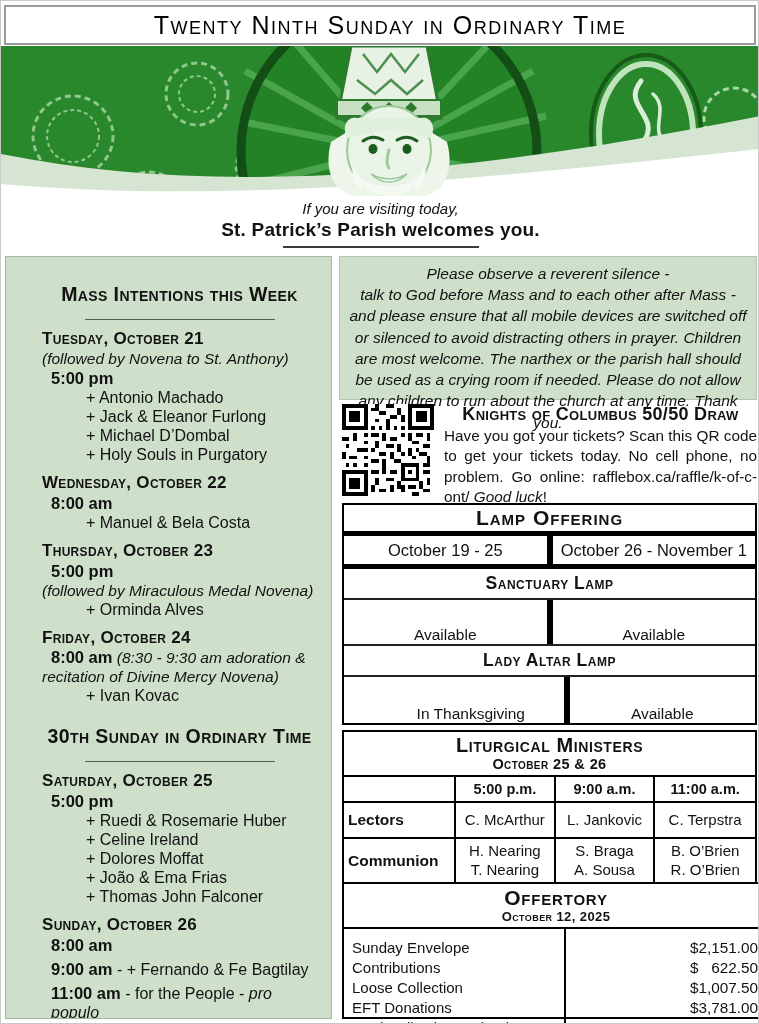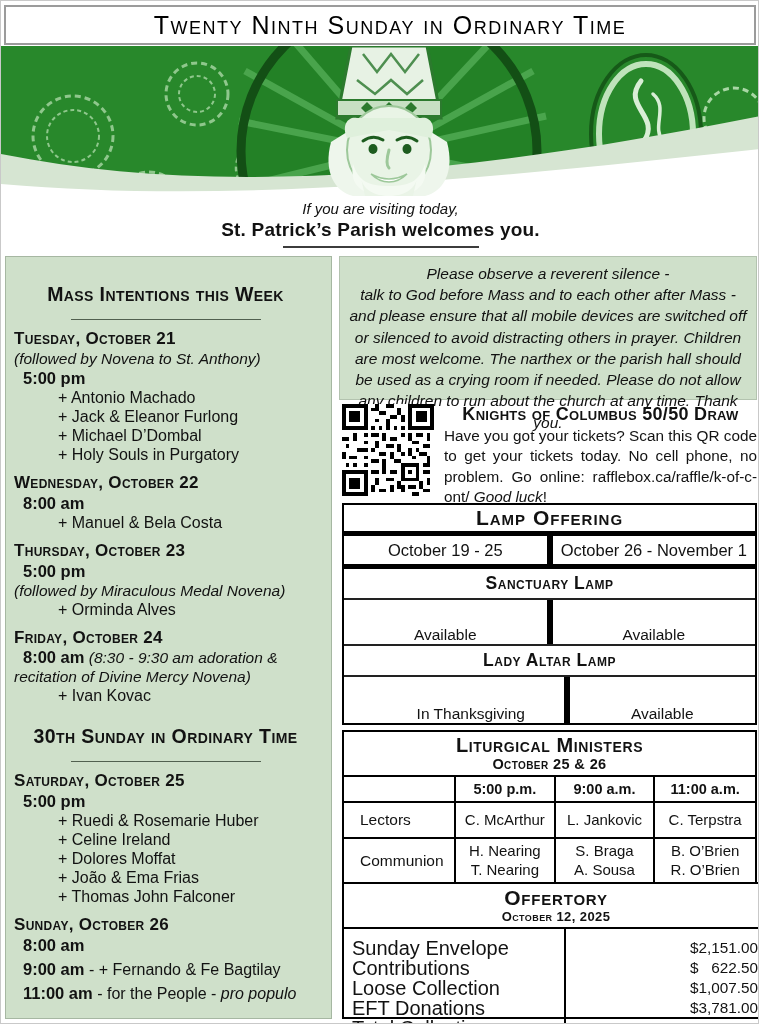--- a/index.html
+++ b/index.html
@@ -22,21 +22,21 @@
   
   .banner { position:absolute; left:0; top:45px; width:759px; height:150px; }
   
   .welcome { position:absolute; left:0; top:199px; width:759px; text-align:center; }
   .welcome-line1 { font-style:italic; font-size:15px; }
   .welcome-line2 { font-weight:bold; font-size:19px; margin-top:2px; letter-spacing:.2px; }
   .welcome-rule { width:196px; border:0; border-top:2px solid #3c3c3c; margin:5px auto 0; }
   
   .left-col {
     position:absolute; left:4px; top:255px; width:327px; height:763px;
-    background:#cfe0ca; border:1px solid #a6b7a2; padding:26px 14px 0 8px;
+    background:#cfe0ca; border:1px solid #a6b7a2; padding:26px 14px 0 36px;
     overflow:hidden;
   }
   .mi-title, .s30-title {
     text-align:center; font-weight:bold; font-variant:small-caps;
     font-size:19.5px; letter-spacing:.4px;
   }
   .green-rule { width:190px; border:0; border-top:1.5px solid #51604f; margin:13px auto 9px; }
   .day-block { margin-top:9px; }
   .day-head { font-weight:bold; font-variant:small-caps; font-size:17px; letter-spacing:.3px; line-height:20px; }
   .mass-note { font-style:italic; font-size:15.5px; line-height:19px; }
@@ -88,33 +88,33 @@
   .min-cell {
     border-bottom:2px solid #000; border-right:2px solid #000;
     display:flex; align-items:center; justify-content:center;
     font-size:15px; text-align:center; white-space:pre-line; line-height:1.25;
   }
   .min-cell.last-col { border-right:0; }
   .min-cell.last-row { border-bottom:0; }
   .min-colhead { font-weight:bold; font-size:14.5px; height:26px; }
   .min-body { height:36px; }
   .min-body2 { height:44px; }
-  .min-rowlabel { justify-content:flex-start; padding-left:16px; font-weight:normal; font-size:15.5px; text-align:left; }
+  .min-rowlabel { justify-content:flex-start; padding-left:4px; font-weight:bold; font-size:15.5px; text-align:left; }
   
   .offertory {
     position:absolute; left:341px; top:881px; width:428px; height:137px;
     border:2px solid #000; background:#fff; display:flex; flex-direction:column;
   }
   .off-head { text-align:center; padding:2px 0 3px; border-bottom:2px solid #000; }
   .off-title { font-weight:bold; font-variant:small-caps; font-size:21px; letter-spacing:.8px; line-height:23px; }
   .off-sub { font-weight:bold; font-variant:small-caps; font-size:13px; letter-spacing:.4px; line-height:15px; }
   .off-body { flex:1; display:flex; }
   .off-labels { width:222px; border-right:2px solid #000; padding:9px 4px 0 8px; }
   .off-amounts { flex:1; padding:9px 10px 0 0; text-align:right; }
-  .off-line { font-size:20px; line-height:20px; }
+  .off-line { font-size:15px; line-height:20px; }
   .off-line i { font-style:italic; }
   .off-amt { font-size:15.3px; line-height:20px; white-space:pre; }
 </style>
 </head>
 <body>
 
 <div class="page">
 
   <div class="header-bar">
     <div class="header-title">Twenty Ninth Sunday in Ordinary Time</div>

